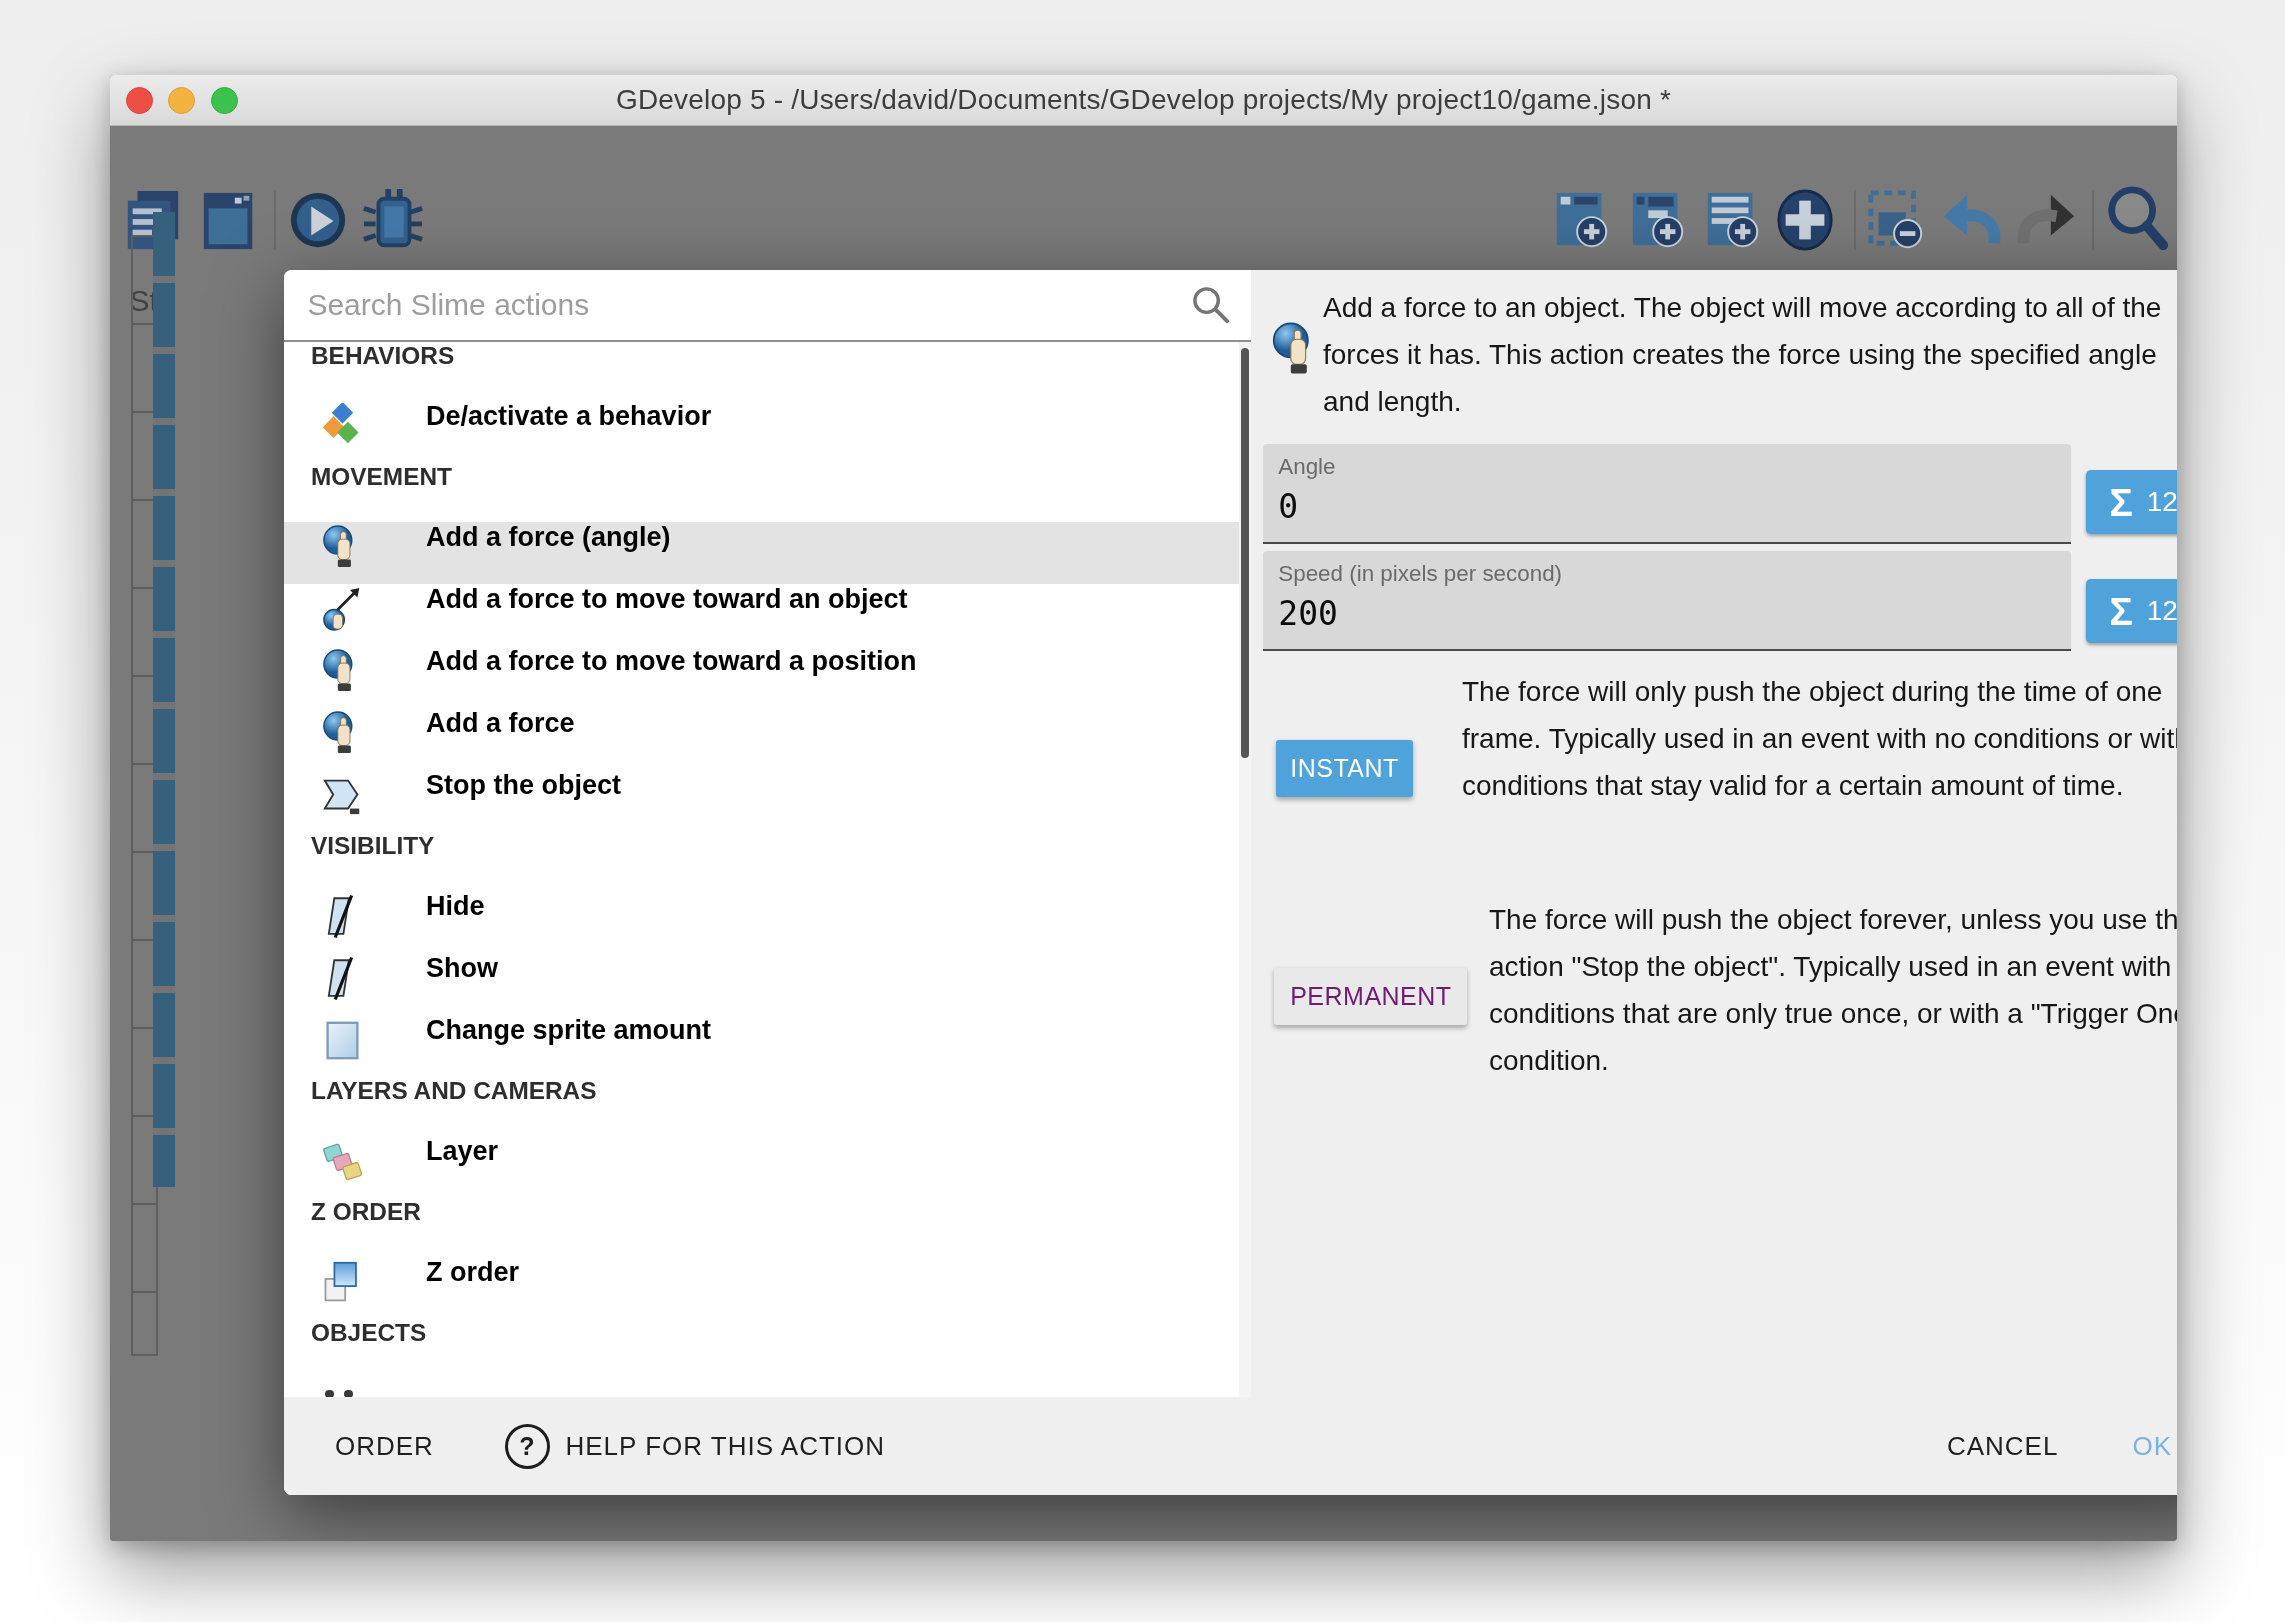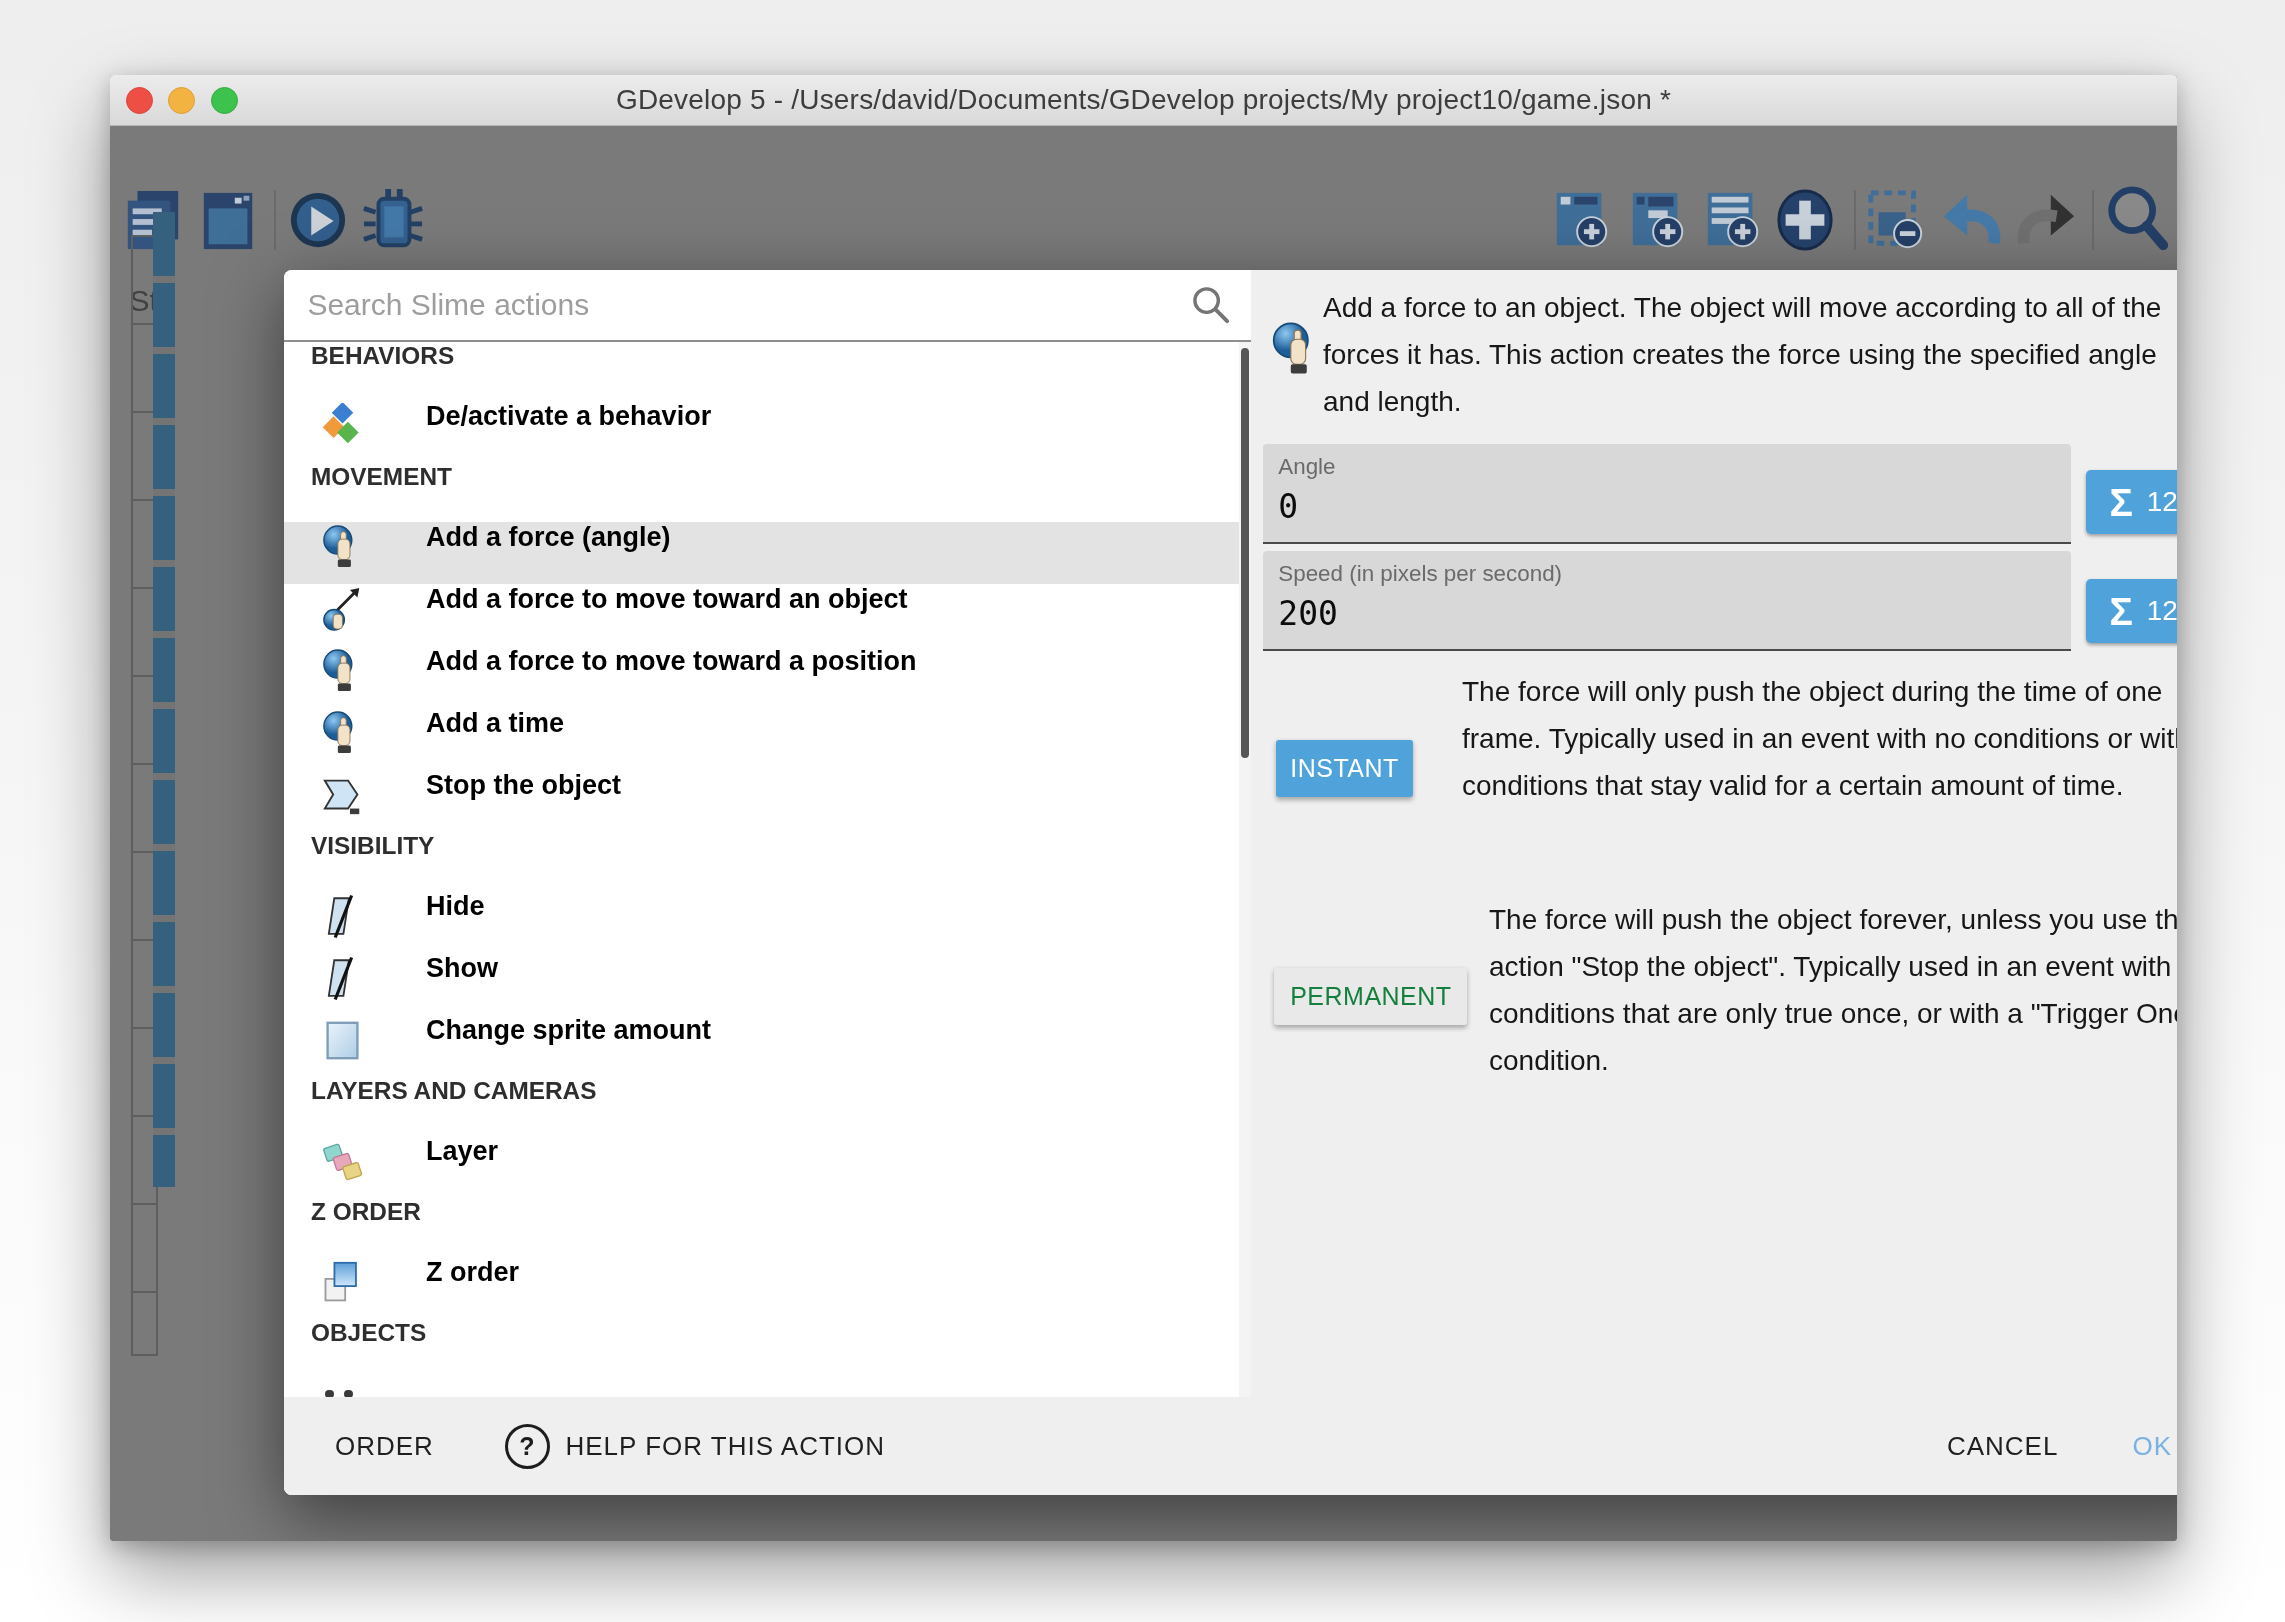--- a/index.html
+++ b/index.html
@@ -89,21 +89,21 @@
     box-shadow:0 2px 3.9px rgba(0,0,0,.35);display:flex;align-items:center;justify-content:center;gap:13.7px;
     color:#ffffff;cursor:pointer;
   }
   .exprbtn .sigma{font-size:39px;font-weight:bold;line-height:1;}
   .exprbtn .onetwothree{font-size:28px;}
   .togglebtn{
     position:absolute;height:57px;border-radius:2.9px;display:flex;align-items:center;justify-content:center;
     font-size:25px;letter-spacing:0.5px;box-shadow:0 2.9px 4.9px rgba(0,0,0,.3);cursor:pointer;
   }
   .togglebtn.blue{background:#4fa3da;color:#ffffff;}
-  .togglebtn.gray{background:#e9e9e9;color:#15803d;}
+  .togglebtn.gray{background:#e9e9e9;color:#701a75;}
   .ppara{position:absolute;font-size:28px;line-height:47px;color:#171717;}
   
   .dfooter{
     position:absolute;left:0;bottom:0;width:100%;height:98px;background:#efefef;
     display:flex;align-items:center;
   }
   .flatbtn{
     background:none;border:none;font-family:"Liberation Sans",sans-serif;
     font-size:26px;letter-spacing:1px;color:#1f1f1f;cursor:pointer;display:flex;align-items:center;gap:15.6px;
   }
@@ -302,21 +302,21 @@
 
       <div class="lrow item">
         <span class="ic">
           <svg viewBox="0 0 44 50" width="41" height="47">
             <circle cx="17" cy="17" r="15" fill="url(#gb1)" stroke="#174a77" stroke-width="1.5"></circle>
             <rect x="20" y="8" width="6" height="14" rx="3" fill="#f2e3c8" stroke="#8a7455" stroke-width="1"></rect>
             <rect x="17" y="16" width="13" height="22" rx="5" fill="#f2e3c8" stroke="#8a7455" stroke-width="1"></rect>
             <rect x="17" y="38" width="14" height="8" rx="1.5" fill="#3c3c3c"></rect>
           </svg>
         </span>
-        <span class="lbl">Add a time</span>
+        <span class="lbl">Add a force</span>
       </div>
 
       <div class="lrow item">
         <span class="ic">
           <svg viewBox="0 0 44 48" width="41" height="45">
             <polygon points="3,8 28,8 38,23 28,38 3,38 12,23" fill="#cfe4f4" stroke="#333" stroke-width="2"></polygon>
             <rect x="30" y="38" width="10" height="6" fill="#3c3c3c"></rect>
           </svg>
         </span>
         <span class="lbl">Stop the object</span>

